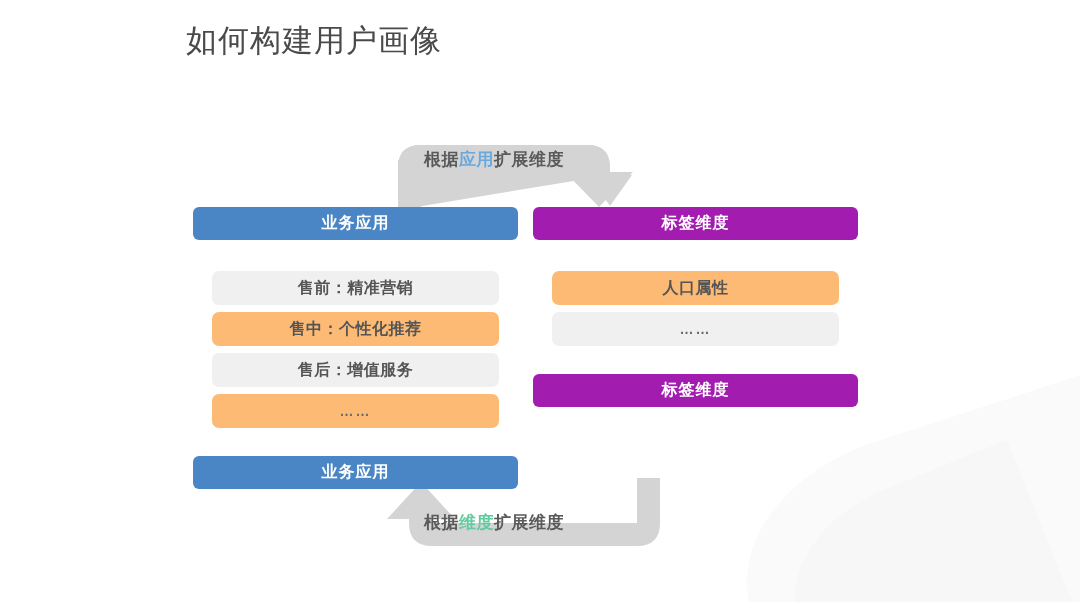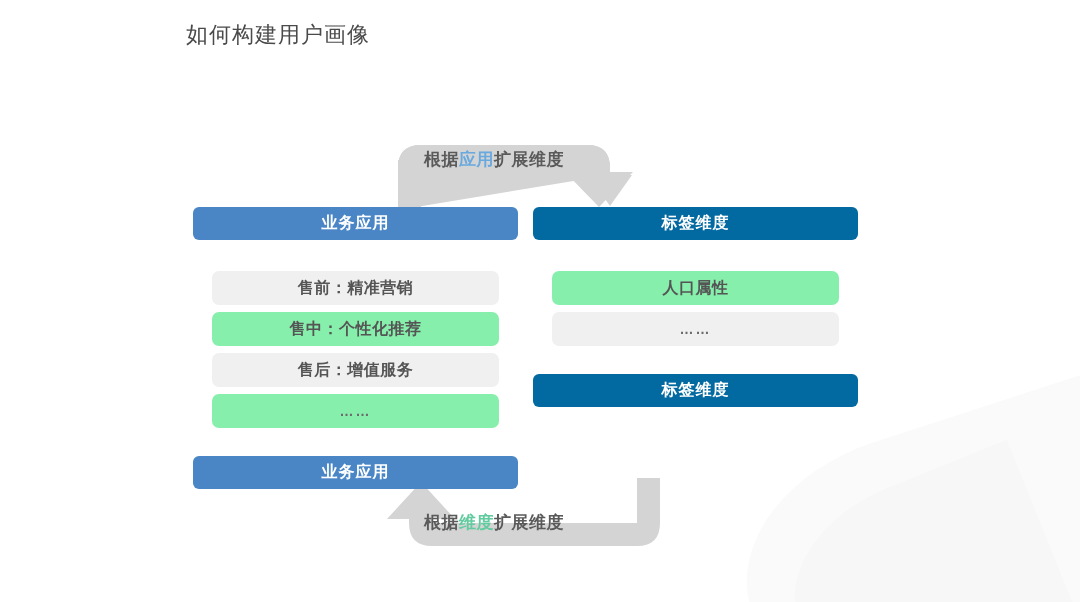--- a/index.html
+++ b/index.html
@@ -37,21 +37,21 @@
     background: #f7f7f7;
     transform: rotate(-22deg);
     border-radius: 50% 0 0 0;
     pointer-events: none;
   }
 
   .page-title {
     position: absolute;
     left: 186px;
     top: 20px;
-    font-size: 22px;
+    font-size: 31px;
     color: #4a4a4a;
     letter-spacing: 1px;
     white-space: nowrap;
   }
 
   
   .arrow-layer {
     position: absolute;
     left: 0; top: 0;
     width: 1080px; height: 602px;
@@ -90,36 +90,36 @@
     justify-content: center;
     font-size: 16px;
     font-weight: bold;
     color: #ffffff;
     letter-spacing: 1px;
   }
   .col-header { margin-bottom: 15px; }
   .col-footer { margin-top: 12px; }
 
   .col-blue .col-header, .col-blue .col-footer { background: #4a86c5; }
-  .col-green .col-header, .col-green .col-footer { background: #0369a1; }
+  .col-green .col-header, .col-green .col-footer { background: #a21caf; }
 
   .items { display: flex; flex-direction: column; gap: 7px; padding: 16px 19px; }
   .item {
     height: 34px;
     border-radius: 7px;
     display: flex;
     align-items: center;
     justify-content: center;
     font-size: 16px;
     font-weight: bold;
     color: #555555;
     letter-spacing: 0.5px;
   }
   .item.shade-light { background: #f0f0f0; }
-  .item.shade-dark  { background: #86efac; }
+  .item.shade-dark  { background: #fdba74; }
   .item.ellipsis { font-size: 14px; letter-spacing: 2px; color: #6b6b6b; }
 </style>
 </head>
 <body>
 
 <div class="deco-swoosh"></div>
 <div class="deco-swoosh2"></div>
 
 <div class="page-title">如何构建用户画像</div>
 

